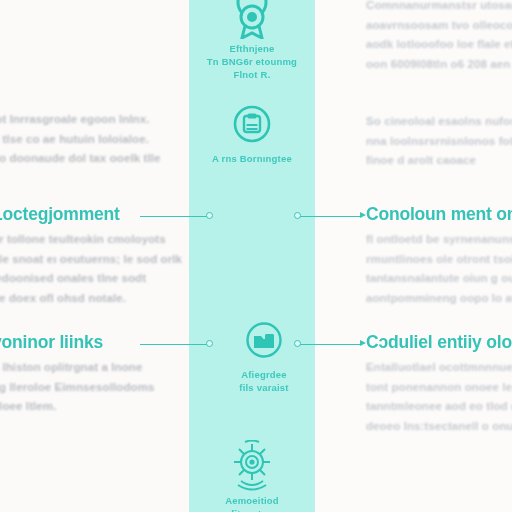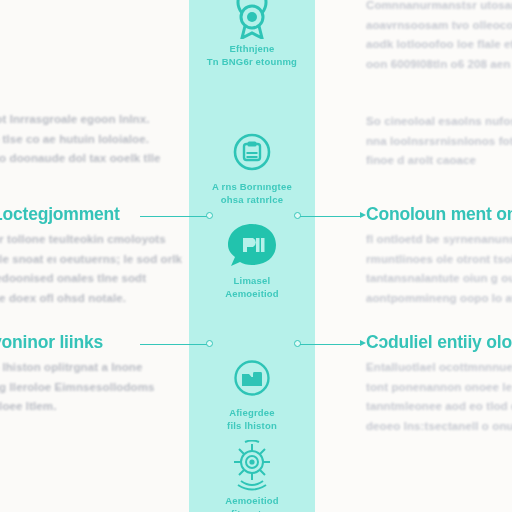--- a/index.html
+++ b/index.html
@@ -82,68 +82,51 @@
           <path d="M34 2 C38 10 38 18 33 24"></path>
           <circle cx="23" cy="28" r="11"></circle>
           <path d="M16 37 L13 49 L23 44 L33 49 L30 37"></path>
         </g>
         <circle cx="23" cy="28" r="5" fill="#2ec4b6"></circle>
       </svg>
     </div>
     <div class="label">
       <span>Efthnjene</span>
       <span class="l2">Tn BNG6r etounmg</span>
-    </div>
-  </div>
-
-  <div class="node" style="top:124px;">
+      <span class="l2">Flnot          R.</span>
+    </div>
+  </div>
+
+  <div class="node" style="top:96px;">
     <div class="icon-wrap">
       <svg class="ic" width="42" height="42" viewBox="0 0 42 42">
         <circle cx="21" cy="21" r="17" fill="none" stroke="#2ec4b6" stroke-width="2.6"></circle>
         <rect x="13" y="13" width="16" height="16" rx="2.5" fill="none" stroke="#2ec4b6" stroke-width="2.4"></rect>
         <rect x="16.5" y="10.5" width="9" height="5" rx="1.6" fill="#2ec4b6"></rect>
         <line x1="15.5" y1="22" x2="26.5" y2="22" stroke="#2ec4b6" stroke-width="2"></line>
         <line x1="15.5" y1="26" x2="26.5" y2="26" stroke="#2ec4b6" stroke-width="2"></line>
       </svg>
     </div>
     <div class="label">
       <span>A rns Bornıngtee</span>
-      <span class="l2">ohsa ratnrlce</span>
-    </div>
-  </div>
-
-  <div class="node" style="top:218px;">
-    <div class="icon-wrap">
-      <svg class="ic" width="54" height="50" viewBox="0 0 54 50">
-        <path d="M27 3 C41 3 51 12 51 24 C51 36 41 44 27 44 C22 44 18 43 15 41 L6 45 L10 36 C6 33 3 29 3 24 C3 12 13 3 27 3 Z" fill="#22c3ad"></path>
-        <g fill="#b6f1ea">
-          <rect x="18" y="17" width="4" height="14"></rect>
-          <path d="M22 17 h6 a5 5 0 0 1 0 9 h-6 z"></path>
-          <rect x="31" y="17" width="3.5" height="14"></rect>
-          <rect x="36" y="17" width="3.5" height="14"></rect>
-        </g>
-      </svg>
-    </div>
-    <div class="label">
-      <span>Limasel</span>
-      <span class="l2">Aemoeitiod</span>
-    </div>
-  </div>
-
-  <div class="node" style="top:350px;">
+    </div>
+  </div>
+
+
+  <div class="node" style="top:312px;padding-left:12px;">
     <div class="icon-wrap">
       <svg class="ic" width="42" height="42" viewBox="0 0 42 42">
         <circle cx="21" cy="21" r="16.5" fill="none" stroke="#2ec4b6" stroke-width="2.4"></circle>
         <path d="M11 17 h7 l2.5 3 h10.5 v9 h-20 z" fill="#2ec4b6"></path>
         <rect x="22" y="15" width="9" height="6" rx="1.4" fill="#2ec4b6"></rect>
       </svg>
     </div>
     <div class="label">
       <span>Afiegrdee</span>
-      <span class="l2">fils lhiston</span>
+      <span class="l2">fils varaist</span>
     </div>
   </div>
 
   <div class="node" style="top:438px;">
     <div class="icon-wrap">
       <svg class="ic" width="50" height="52" viewBox="0 0 50 52">
         <g fill="none" stroke="#2ec4b6" stroke-width="2">
           <circle cx="25" cy="22" r="11"></circle>
           <circle cx="25" cy="22" r="6"></circle>
           <path d="M25 4 v7 M25 33 v7 M7 22 h7 M36 22 h7"></path>

